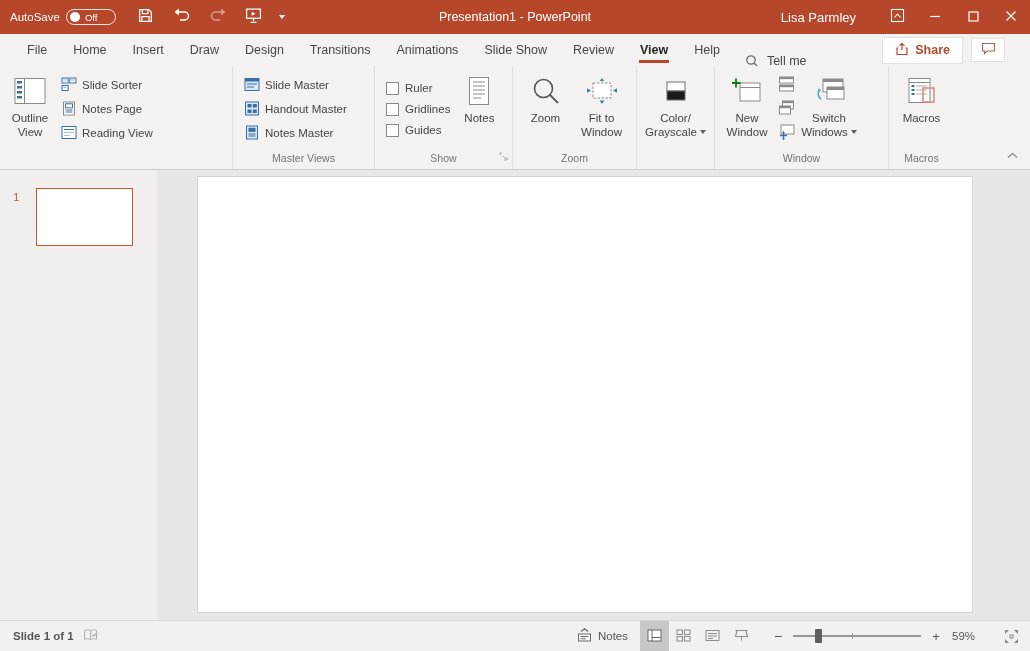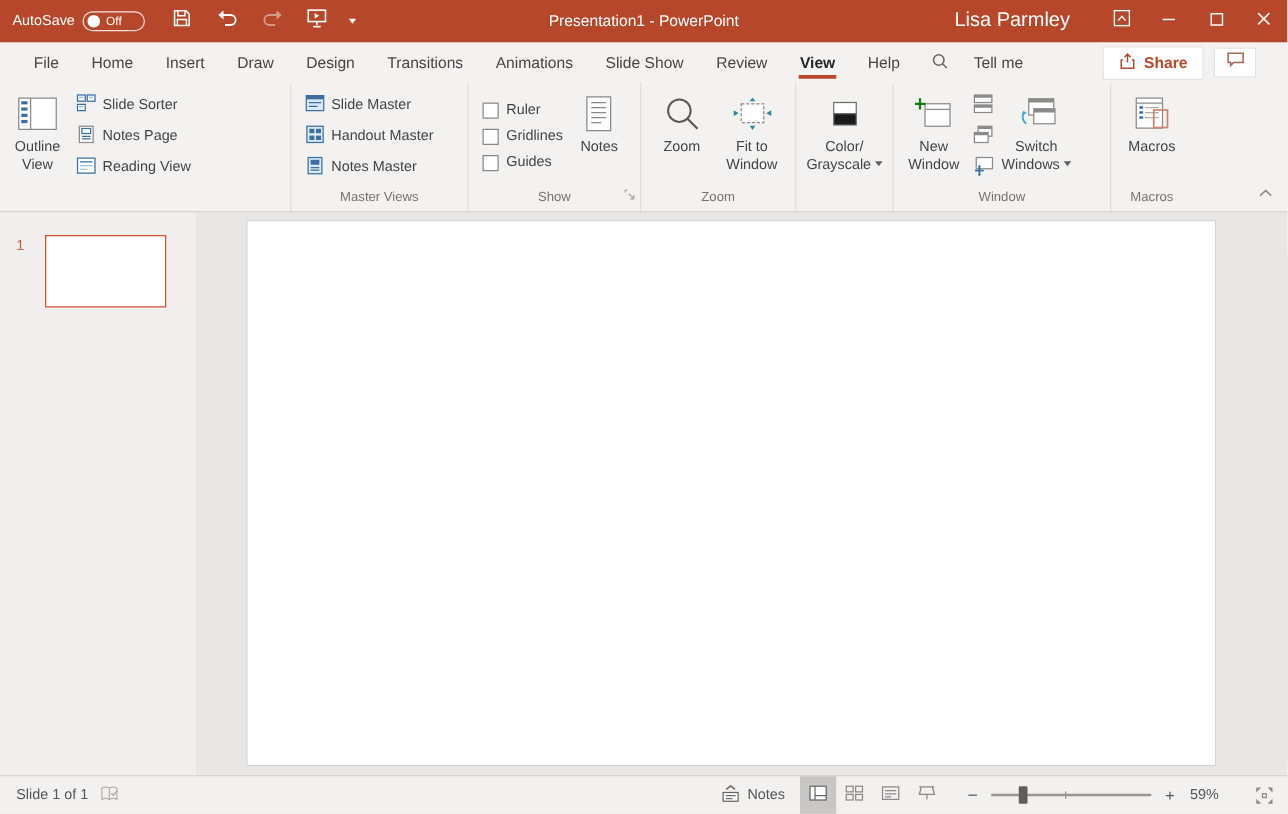--- a/index.html
+++ b/index.html
@@ -12,29 +12,29 @@
   .qat { display:flex; align-items:center; padding-left:10px; gap:0; }
   .autosave { display:flex; align-items:center; gap:6px; font-size:11.5px; }
   .as-pill { width:50px; height:16px; border:1px solid rgba(255,255,255,.85); border-radius:9px; display:flex; align-items:center; padding:0 3px; gap:5px; }
   .as-dot { width:10px; height:10px; border-radius:50%; background:#fff; }
   .as-off { font-size:9.5px; color:#fff; }
   .qbtn { width:36px; height:26px; display:flex; align-items:center; justify-content:center; }
   .qbtn.disabled { opacity:.45; }
   .qat-caret { width:0; height:0; border-left:3.5px solid transparent; border-right:3.5px solid transparent; border-top:4px solid #fff; }
   .tb-title { position:absolute; left:0; right:0; top:0; height:34px; display:flex; align-items:center; justify-content:center; font-size:12.5px; color:#fff; pointer-events:none; }
   .tb-right { margin-left:auto; display:flex; align-items:center; height:34px; }
-  .tb-user { font-size:16px; margin-right:22px; }
+  .tb-user { font-size:13px; margin-right:22px; }
   .winbtn { width:38px; height:34px; display:flex; align-items:center; justify-content:center; }
 
   
   .tabrow { height:32px; background:#f4f2f1; display:flex; align-items:stretch; padding-left:14px; flex:0 0 auto; }
   .tab { display:flex; align-items:center; padding:0 13px; font-size:12.5px; color:#484644; position:relative; }
   .tab.active { color:#262626; font-weight:bold; }
   .tab.active::after { content:""; position:absolute; left:12px; right:12px; bottom:3px; height:3px; background:#B7472A; }
-  .tellme { display:flex; align-items:center; gap:20px; padding:0 12px; font-size:12.5px; color:#484644; }
+  .tellme { display:flex; align-items:flex-start; gap:8px; padding:0 12px; font-size:12.5px; color:#484644;margin-top:20px; }
   .tabrow-right { margin-left:auto; display:flex; align-items:center; gap:8px; padding-right:25px; }
   .share-btn { display:flex; align-items:center; gap:6px; background:#fff; border:1px solid #e4e2e0; padding:4px 12px; font-size:12.5px; color:#B7472A; font-weight:bold; }
   .comment-btn { background:#fff; border:1px solid #e4e2e0; width:34px; height:24px; display:flex; align-items:center; justify-content:center; }
 
   
   .ribbon { height:104px; background:#f4f2f1; border-bottom:1px solid #cfccc9; display:flex; flex:0 0 auto; }
   .rgroup { display:flex; flex-direction:column; position:relative; }
   .rgroup + .rgroup { border-left:1px solid #e1dedb; }
   .rg-content { height:84px; display:flex; align-items:flex-start; padding:2px 3px 0 3px; }
   .rg-label { height:19px; font-size:10.5px; color:#77726e; text-align:center; line-height:17px; position:relative; }
@@ -54,21 +54,21 @@
   
   .main { flex:1 1 auto; display:flex; position:relative; }
   .thumbpanel { width:157px; background:#f1efee; position:relative; flex:0 0 auto; }
   .slide-num { position:absolute; left:13px; top:21px; font-size:11.5px; color:#BE5B41; }
   .thumb { position:absolute; left:36px; top:18px; width:97px; height:58px; background:#fff; border:1.5px solid #d0502f; }
   .canvas { flex:1 1 auto; background:#e9e7e5; position:relative; }
   .slide { position:absolute; left:40px; top:6px; width:776px; height:437px; background:#fff; border:1px solid #d6d4d2; }
 
   
   .statusbar { height:31px; background:#f3f1f0; border-top:1px solid #d8d6d4; display:flex; align-items:center; font-size:11.5px; color:#555; flex:0 0 auto; }
-  .sb-left { display:flex; align-items:center; gap:9px; padding-left:13px; }
+  .sb-left { display:flex; align-items:center; gap:9px; padding-left:13px;font-weight:bold; }
   .sb-right { margin-left:auto; display:flex; align-items:center; height:31px; }
   .sb-notes { display:flex; align-items:center; gap:6px; padding:0 12px; height:31px; }
   .sb-viewbtn { width:29px; height:31px; display:flex; align-items:center; justify-content:center; }
   .sb-viewbtn.selected { background:#c9c7c5; }
   .zoom-out { margin-left:14px; width:16px; text-align:center; font-size:14px; color:#555; }
   .zoom-in { width:16px; text-align:center; font-size:13px; color:#555; }
   .ztrack { width:128px; height:2px; background:#999693; margin:0 7px; position:relative; }
   .ztick { position:absolute; left:46%; top:-2px; width:1px; height:6px; background:#999693; }
   .zthumb { position:absolute; left:17%; top:-6px; width:7px; height:14px; background:#605d5b; border-radius:1px; }
   .zoom-pct { width:36px; text-align:left; margin-left:8px; }

